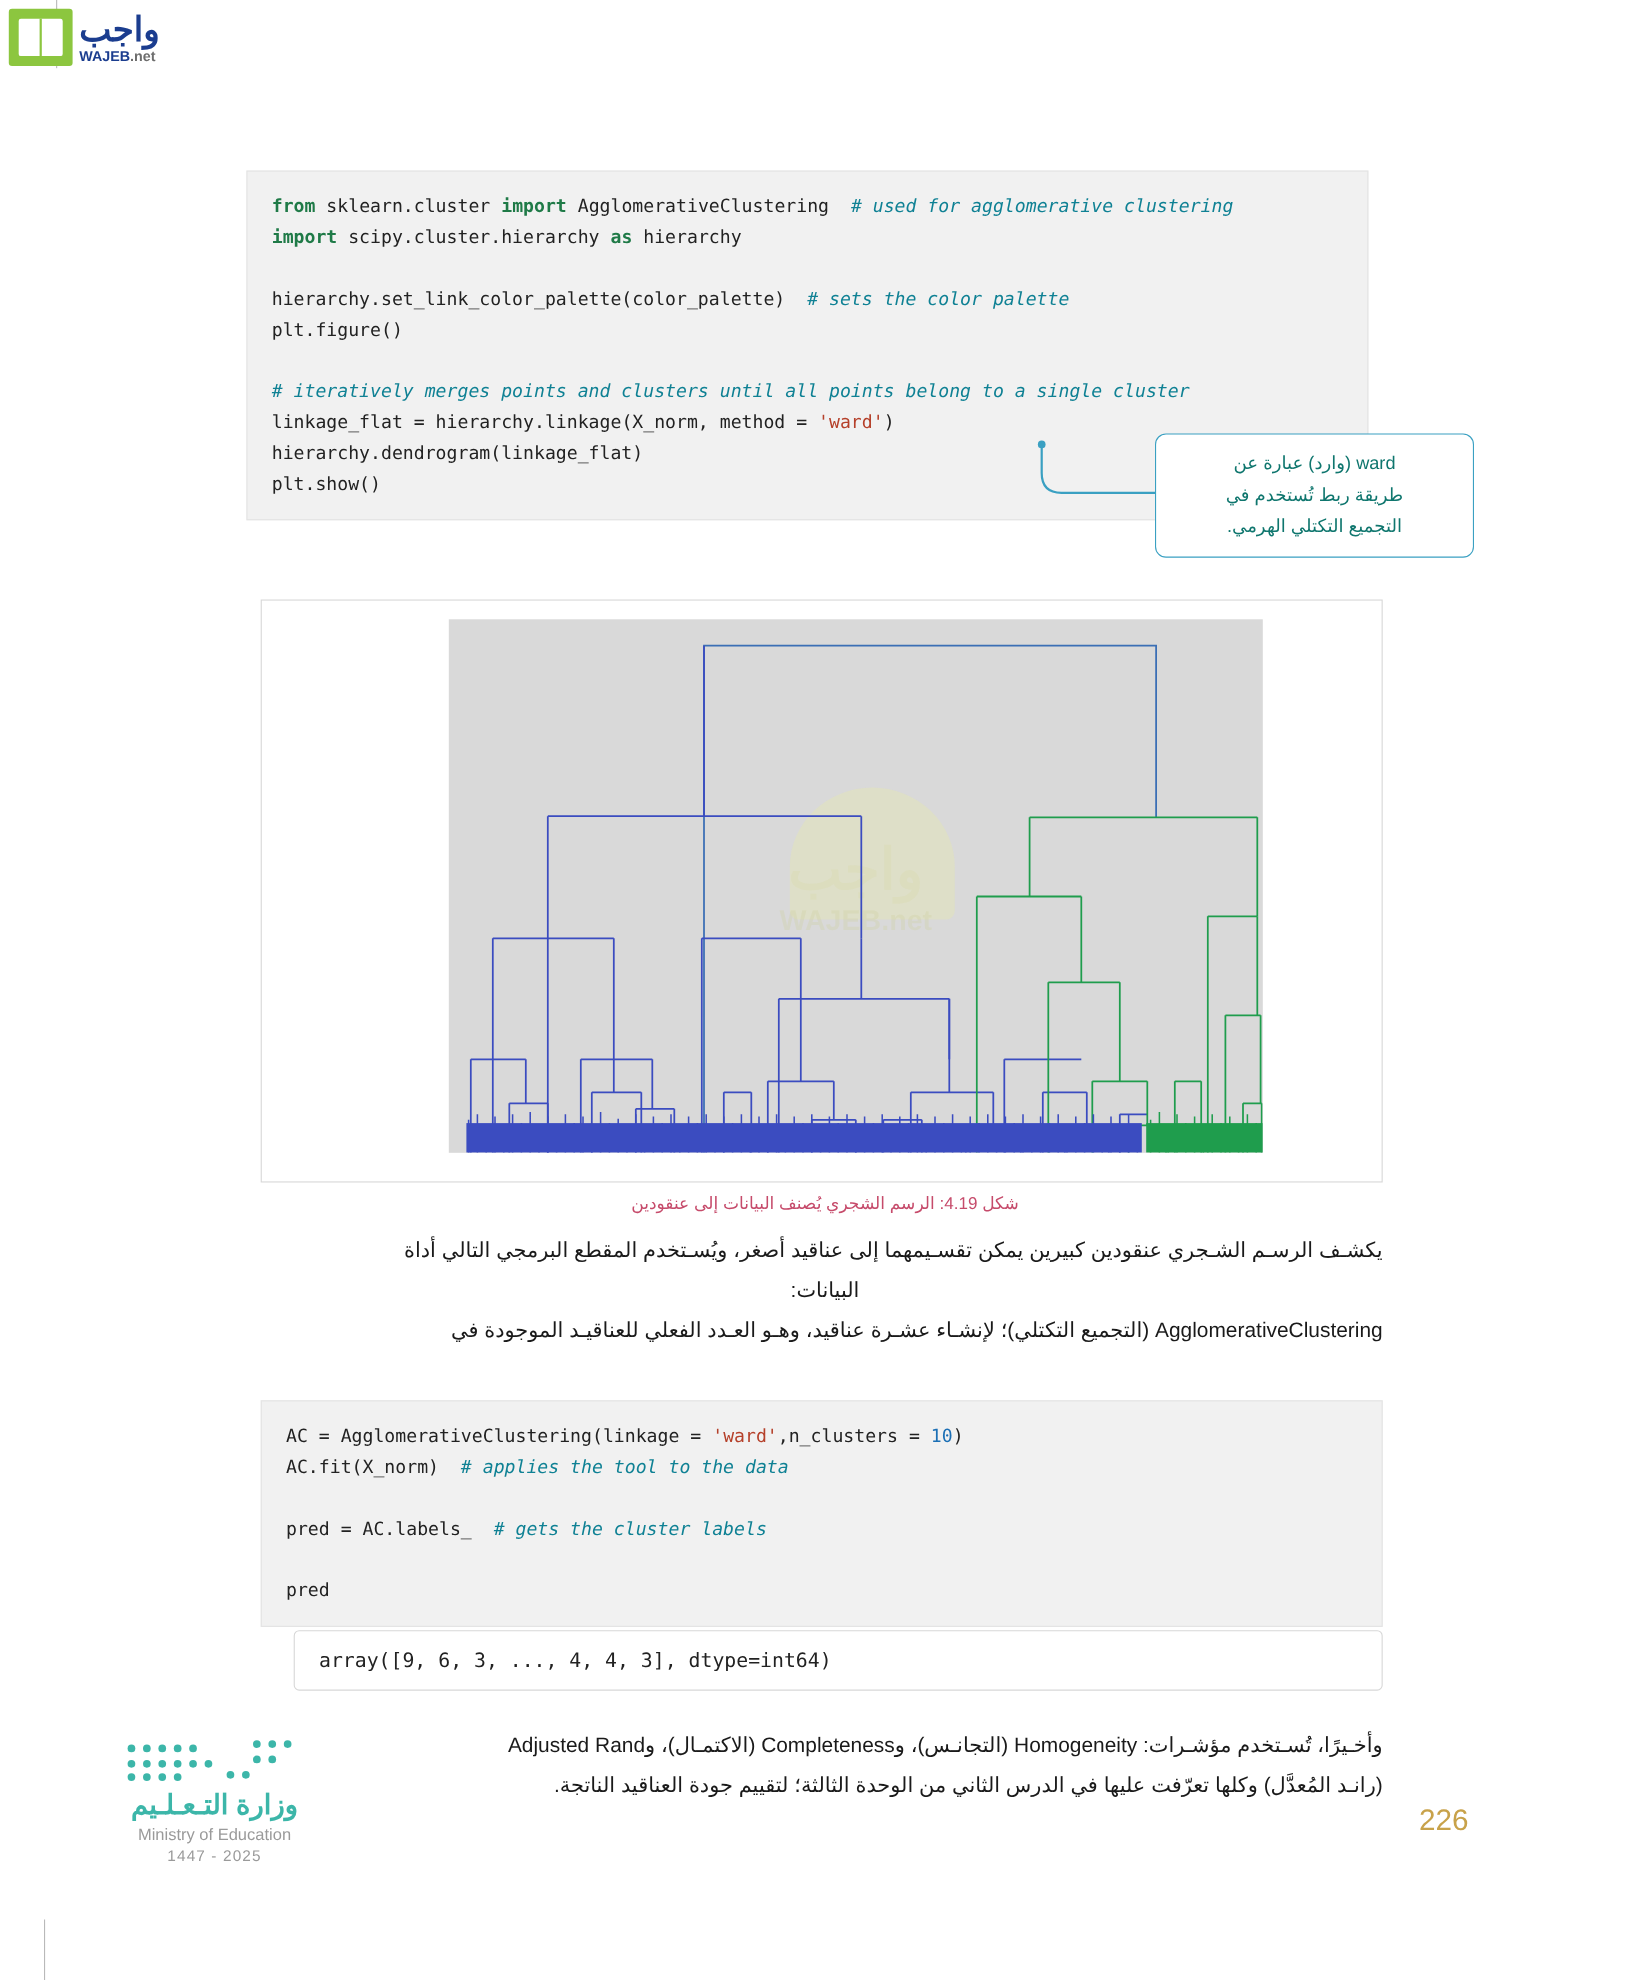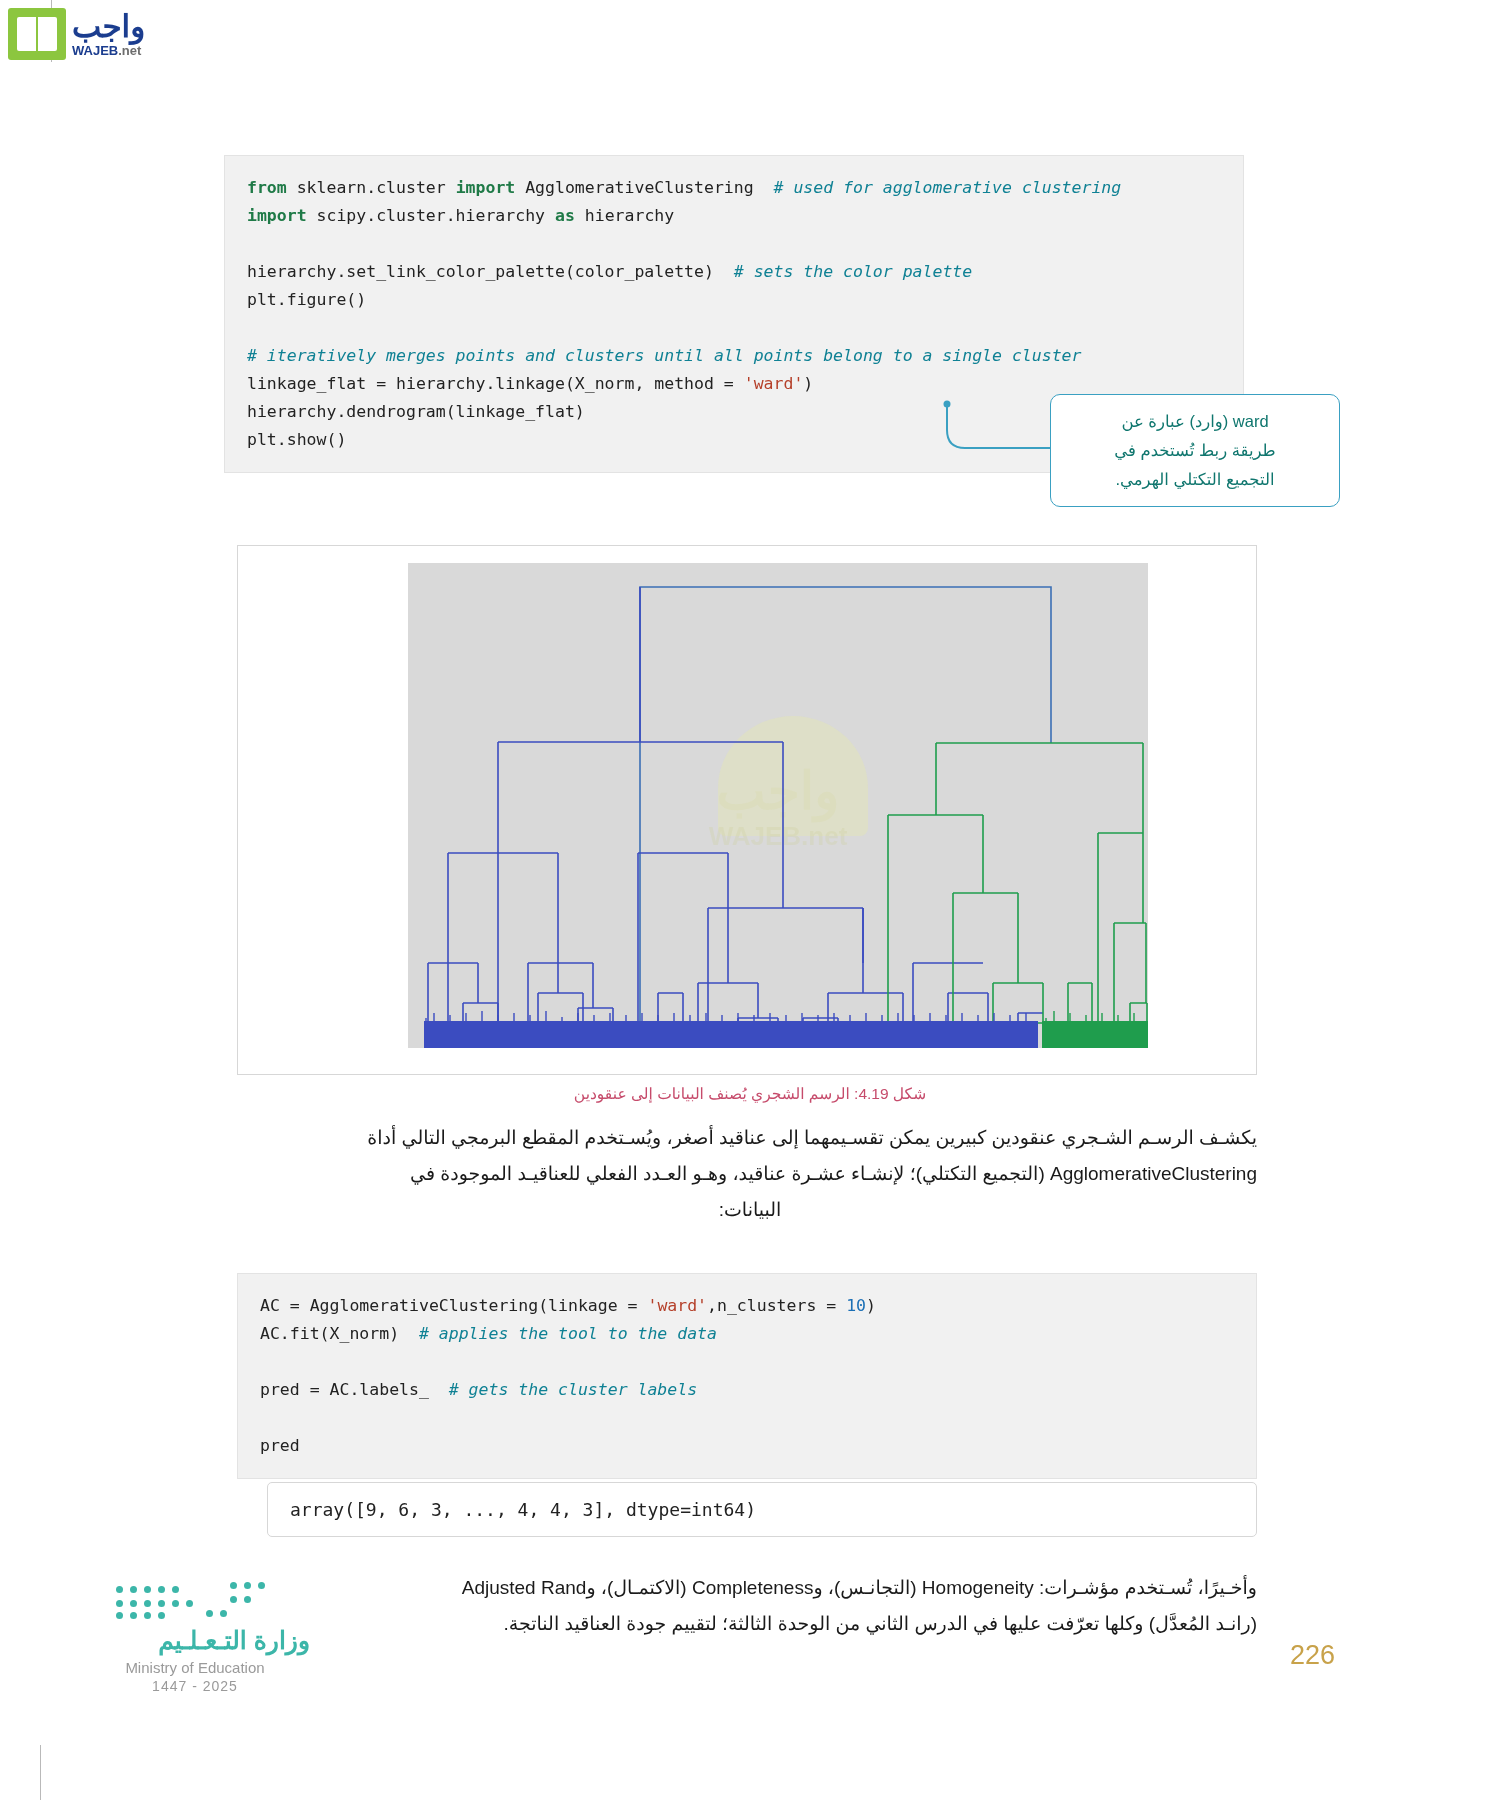--- a/index.html
+++ b/index.html
@@ -250,21 +250,20 @@
     height: 7px;
     border-radius: 50%;
     background: #3cb6a9;
   }
   .moe-title {
     font-size: 25px;
     color: #3cb6a9;
     font-weight: bold;
     direction: rtl;
     letter-spacing: 1px;
-    text-align: right;
   }
   .moe-sub {
     font-size: 15px;
     color: #9a9a9a;
     margin-top: 4px;
   }
   .moe-year {
     font-size: 14px;
     color: #9a9a9a;
     margin-top: 2px;
@@ -380,22 +379,22 @@
       </g>
       <rect x="634" y="458" width="106" height="27" fill="#1f9d4d"></rect>
     </svg>
   </div>
 </div>
 
 <div class="fig-caption">شكل 4.19: الرسم الشجري يُصنف البيانات إلى عنقودين</div>
 
 <div class="body-par" id="par-1">
   <div>يكشـف الرسـم الشـجري عنقودين كبيرين يمكن تقسـيمهما إلى عناقيد أصغر، ويُسـتخدم المقطع البرمجي التالي أداة</div>
+  <div style="text-align:center;">البيانات:</div>
   <div>AgglomerativeClustering (التجميع التكتلي)؛ لإنشـاء عشـرة عناقيد، وهـو العـدد الفعلي للعناقيـد الموجودة في</div>
-  <div style="text-align:center;">البيانات:</div>
 </div>
 
 <div class="code-block" id="code-2">AC <span class="op">=</span> AgglomerativeClustering(linkage <span class="op">=</span> <span class="str">'ward'</span>,n_clusters <span class="op">=</span> <span class="num">10</span>)
 AC.fit(X_norm)  <span class="cmt"># applies the tool to the data</span>
 
 pred <span class="op">=</span> AC.labels_  <span class="cmt"># gets the cluster labels</span>
 
 pred</div>
 
 <div class="output-box">array([9, 6, 3, ..., 4, 4, 3], dtype=int64)</div>

